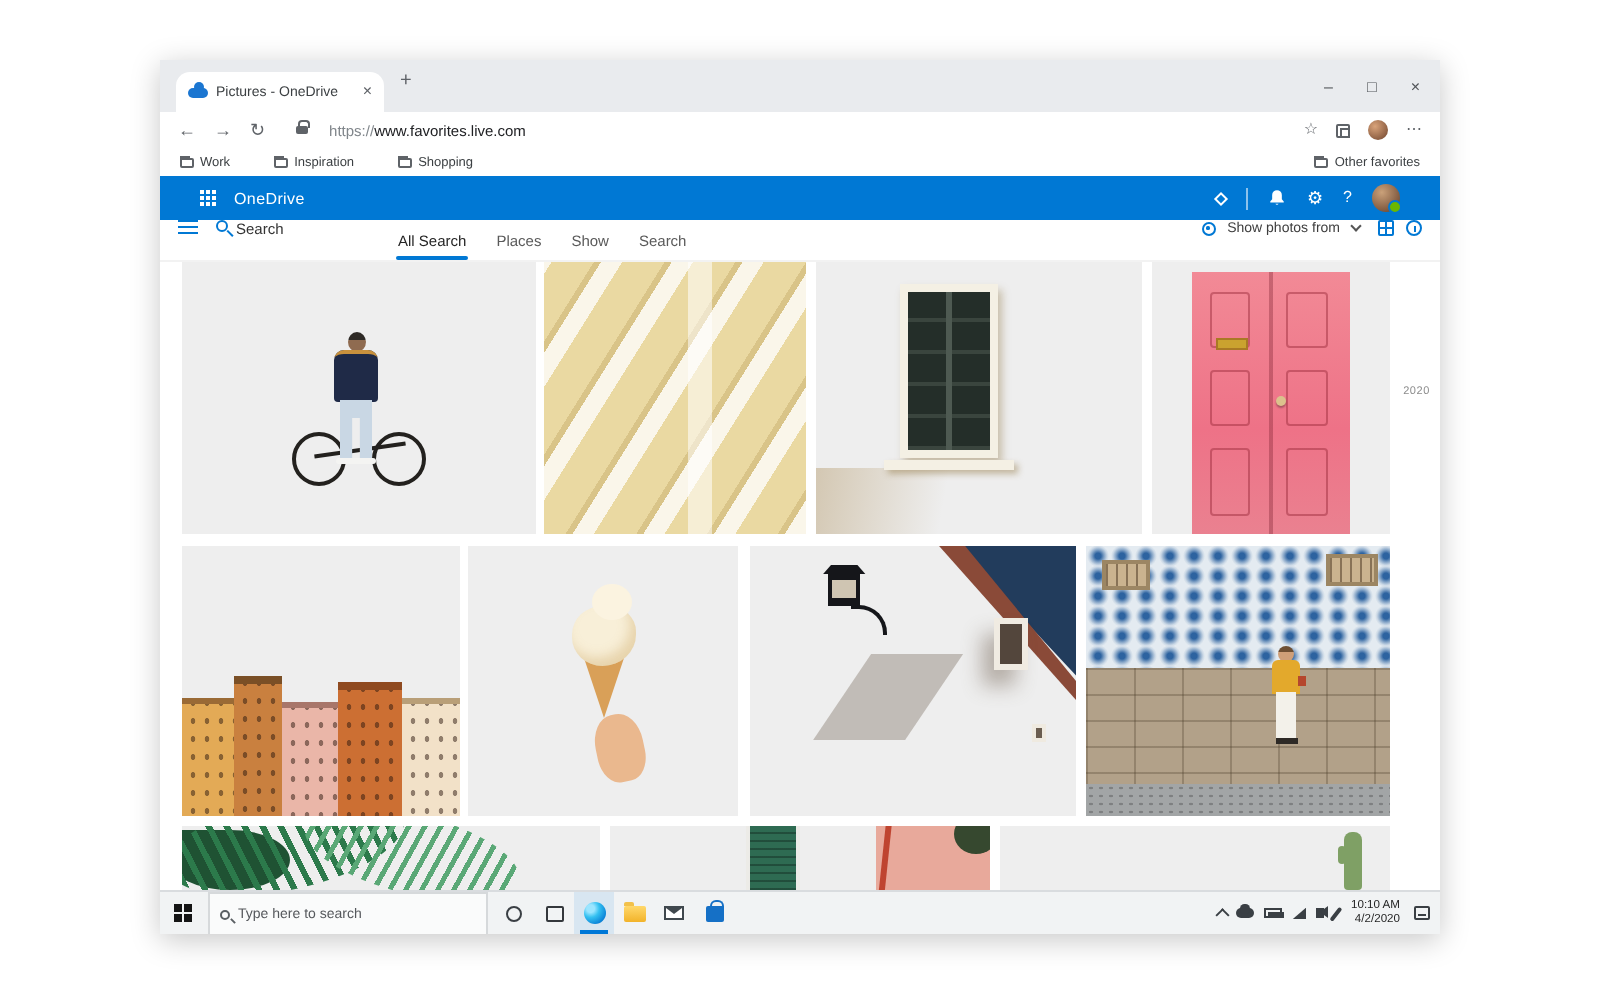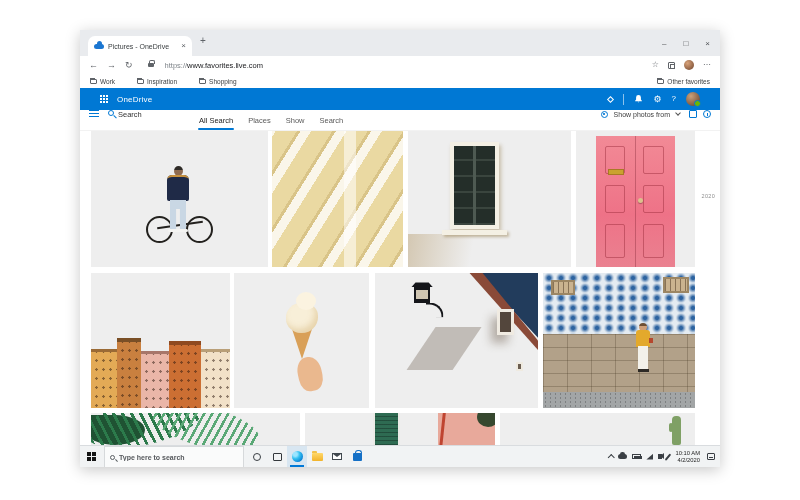--- a/index.html
+++ b/index.html
@@ -197,21 +197,21 @@
 
   
   .tkb { height:22px; background:#f1f3f4; border-top:1px solid #d9dcdf; display:flex; align-items:center; }
   .win-logo { width:9px; height:9px; margin:0 8px 0 7px; flex:0 0 auto;
     background:linear-gradient(90deg,transparent 0 4px,#f1f3f4 4px 5px,transparent 5px),
                linear-gradient(0deg,transparent 0 4px,#f1f3f4 4px 5px,transparent 5px),#151515; }
   .tk-search { width:140px; height:21px; background:#fafbfb; border:1px solid #d6d9db; border-bottom:none;
                display:flex; align-items:center; gap:4px; padding:0 5px; margin-right:3px; }
   .tk-search-ic { width:5px; height:5px; border:1px solid #5a5f63; border-radius:50%; position:relative; flex:0 0 auto; }
   .tk-search-ic::after { content:""; position:absolute; left:3.5px; top:4px; width:3px; height:1px; background:#5a5f63; transform:rotate(45deg); }
-  .tk-search input { border:none; outline:none; background:transparent; font-size:7px; width:100px; color:#444; font-family:inherit;font-weight:bold; }
+  .tk-search input { border:none; outline:none; background:transparent; font-size:7px; width:100px; color:#444; font-family:inherit; }
   .tk-search input::placeholder { color:#55585c; }
   .tk-icons { display:flex; align-items:center; height:100%; }
   .slot { width:20px; height:100%; display:flex; align-items:center; justify-content:center; position:relative; }
   .slot.active { background:rgba(0,120,215,.10); }
   .slot.active::after { content:""; position:absolute; left:3px; right:3px; bottom:0; height:2px; background:#0078d7; }
   .cortana { width:8px; height:8px; border:1.3px solid #3a3f44; border-radius:50%; }
   .taskview { width:9px; height:8px; border:1px solid #34383c; border-radius:1px; }
   .edge-ic { width:11px; height:11px; border-radius:50%;
     background:radial-gradient(circle at 30% 30%, #9be5ff 0 18%, #35c1f1 40%, #0b84d8 75%, #0a5ba4); }
   .folder-tk { width:11px; height:8px; background:linear-gradient(#ffd86b,#f2b32a); border-radius:1px; position:relative; }

